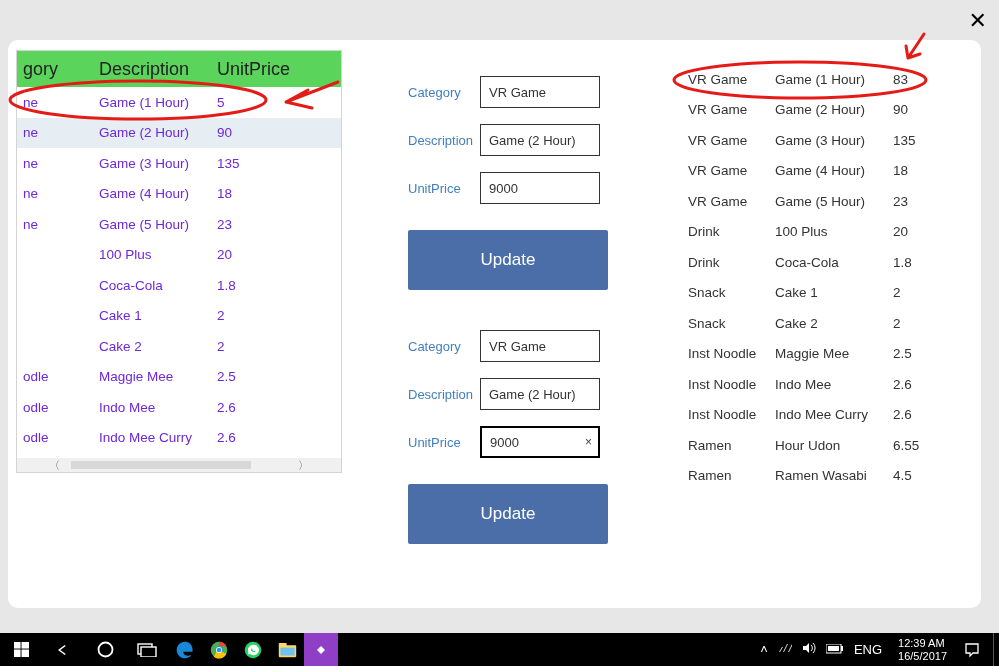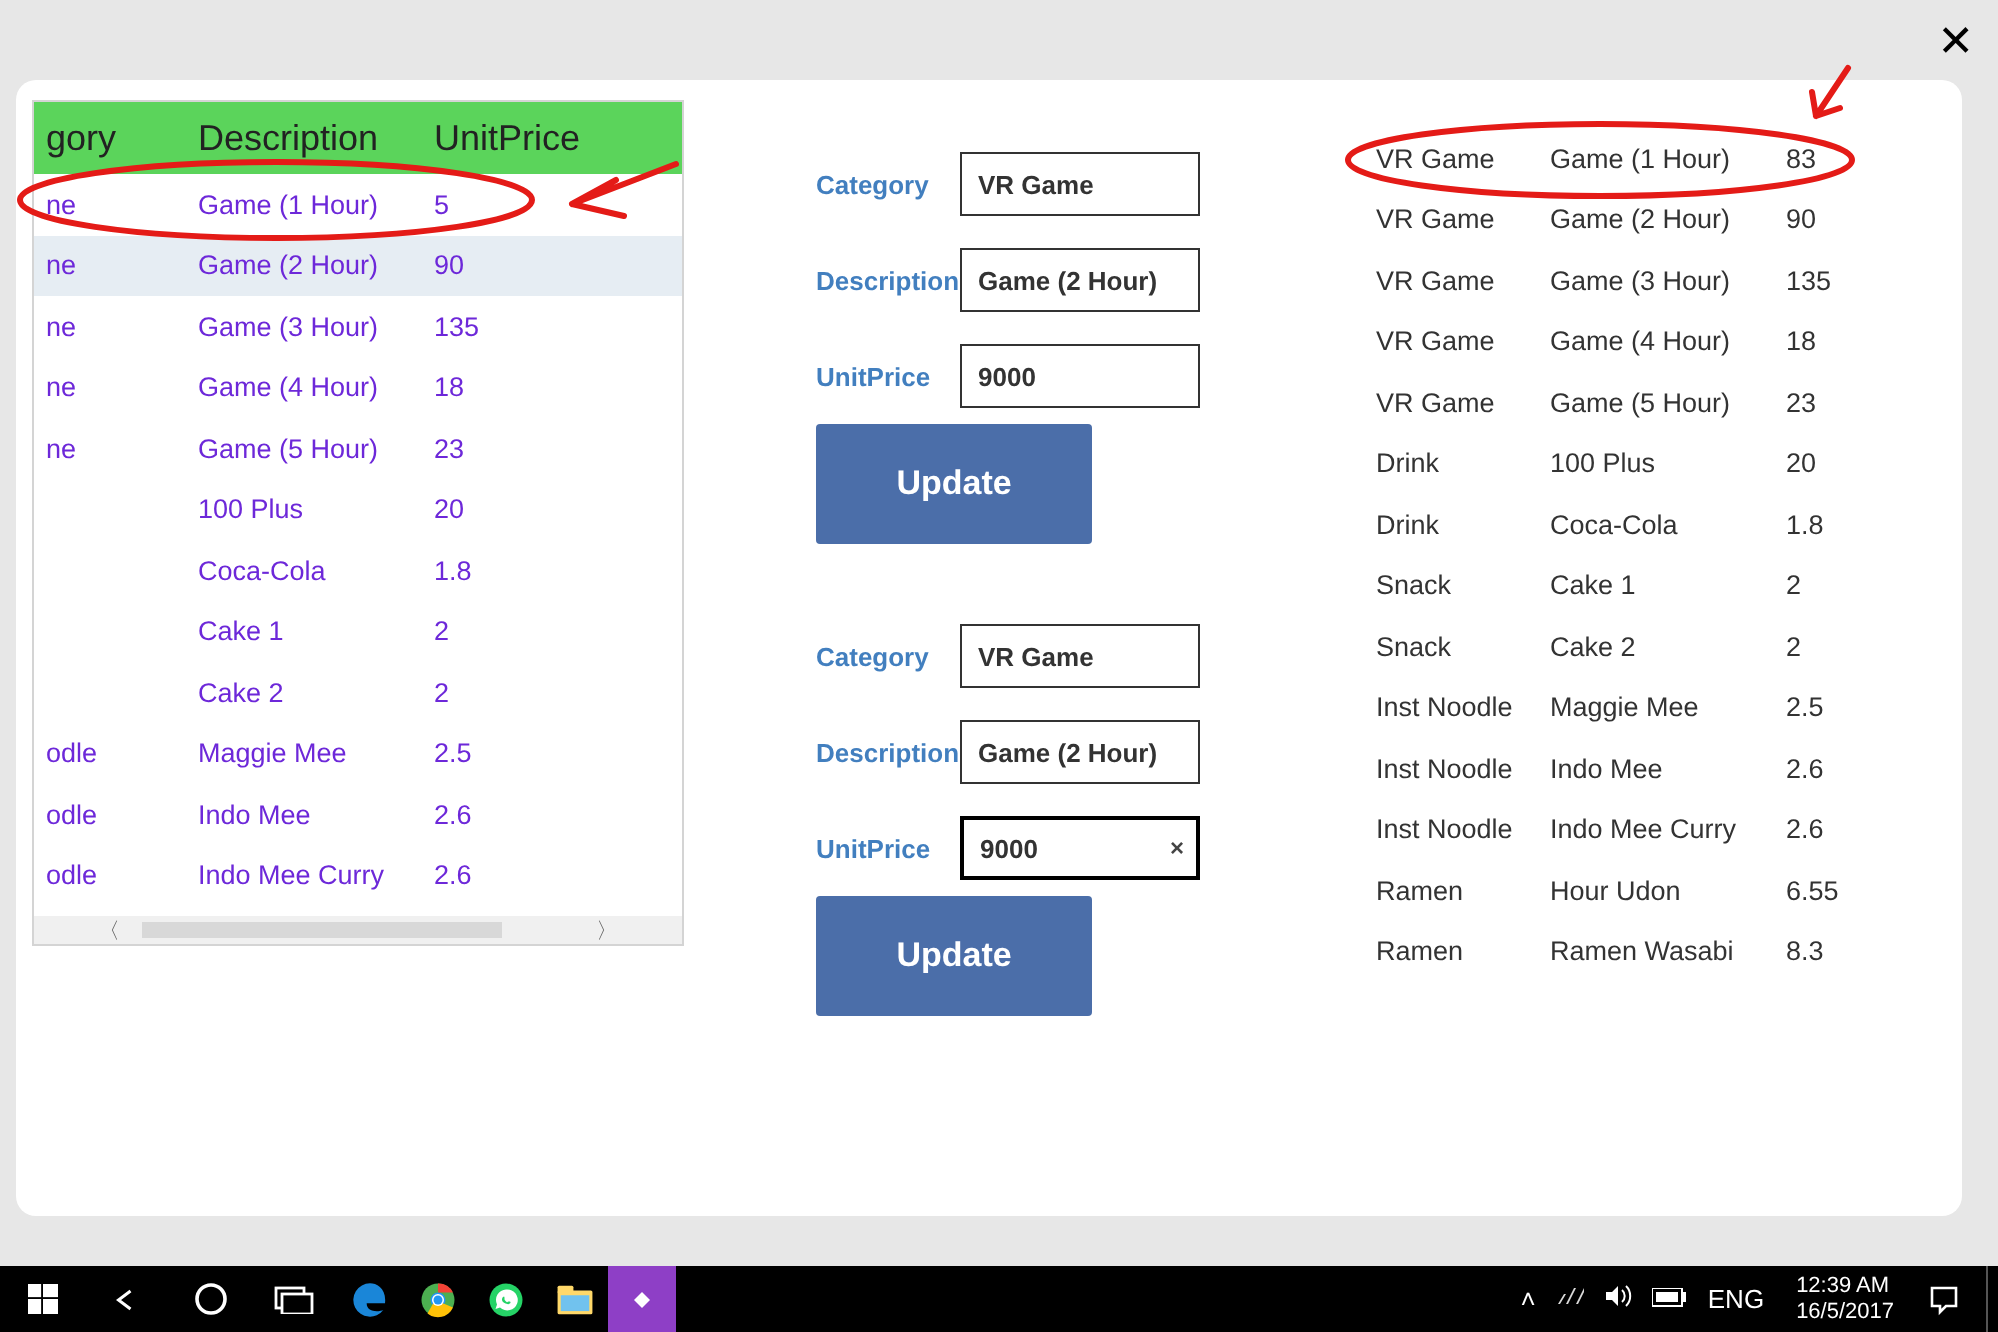--- a/index.html
+++ b/index.html
@@ -39,32 +39,32 @@
     background: #f0f0f0; display: flex; align-items: center; justify-content: space-between;
     padding: 0 32px;
   }
   .leftpanel .hscroll .arr { font-size: 11px; color: #666; }
   .leftpanel .hscroll .thumb { position: absolute; left: 54px; width: 180px; height: 8px; background: #d8d8d8; top: 3px; }
 
   
   .forms {
     position: absolute; left: 400px; top: 28px; width: 210px;
   }
-  .formgroup { margin-bottom: 4px; font-weight: bold; }
+  .formgroup { margin-bottom: 4px; }
   .frow { display: flex; align-items: center; height: 48px; }
   .frow label { width: 80px; color: #427fbf; font-size: 13px; margin-right: -8px; }
   .frow .fld {
     width: 120px; height: 32px; border: 1px solid #333; padding: 0 8px; font-size: 13px;
     display: flex; align-items: center; position: relative; background: #fff;
   }
   .frow .fld.focus { border: 2px solid #000; }
   .frow .fld .clr { position: absolute; right: 6px; top: 50%; transform: translateY(-50%); font-size: 12px; color: #444; }
   .updatebtn {
-    width: 138px; height: 60px; background: #4b6ea9; color: #fff; font-size: 17px;
-    display: flex; align-items: center; justify-content: center; margin-bottom: 32px;
+    width: 200px; height: 60px; background: #4b6ea9; color: #fff; font-size: 17px;
+    display: flex; align-items: center; justify-content: center; margin-top: 18px; margin-bottom: 32px;
     border-radius: 2px; cursor: pointer;
   }
 
   
   .rightpanel {
     position: absolute; left: 676px; top: 24px; width: 282px; height: 420px;
     background: #fff;
   }
   .rightpanel .rbody { height: 420px; overflow-y: scroll; overflow-x: hidden; }
   .rightpanel .rrow { display: flex; height: 30.5px; align-items: center; font-size: 13.5px; color: #333; }
@@ -294,21 +294,21 @@
           <div class="rc3">2.6</div>
         </div>
         <div class="rrow">
           <div class="rc1">Ramen</div>
           <div class="rc2">Hour Udon</div>
           <div class="rc3">6.55</div>
         </div>
         <div class="rrow">
           <div class="rc1">Ramen</div>
           <div class="rc2">Ramen Wasabi</div>
-          <div class="rc3">8.3</div>
+          <div class="rc3">4.5</div>
         </div>
       </div>
   </div>
 
 </div>
 
 <div class="ann" style="left:8px; top:78px;">
   <svg width="340" height="60">
     <ellipse class="annstroke" cx="130" cy="22" rx="128" ry="19"></ellipse>
     <path class="annstroke" d="M330 4 L278 24 M278 24 L300 12 M278 24 L304 30"></path>

